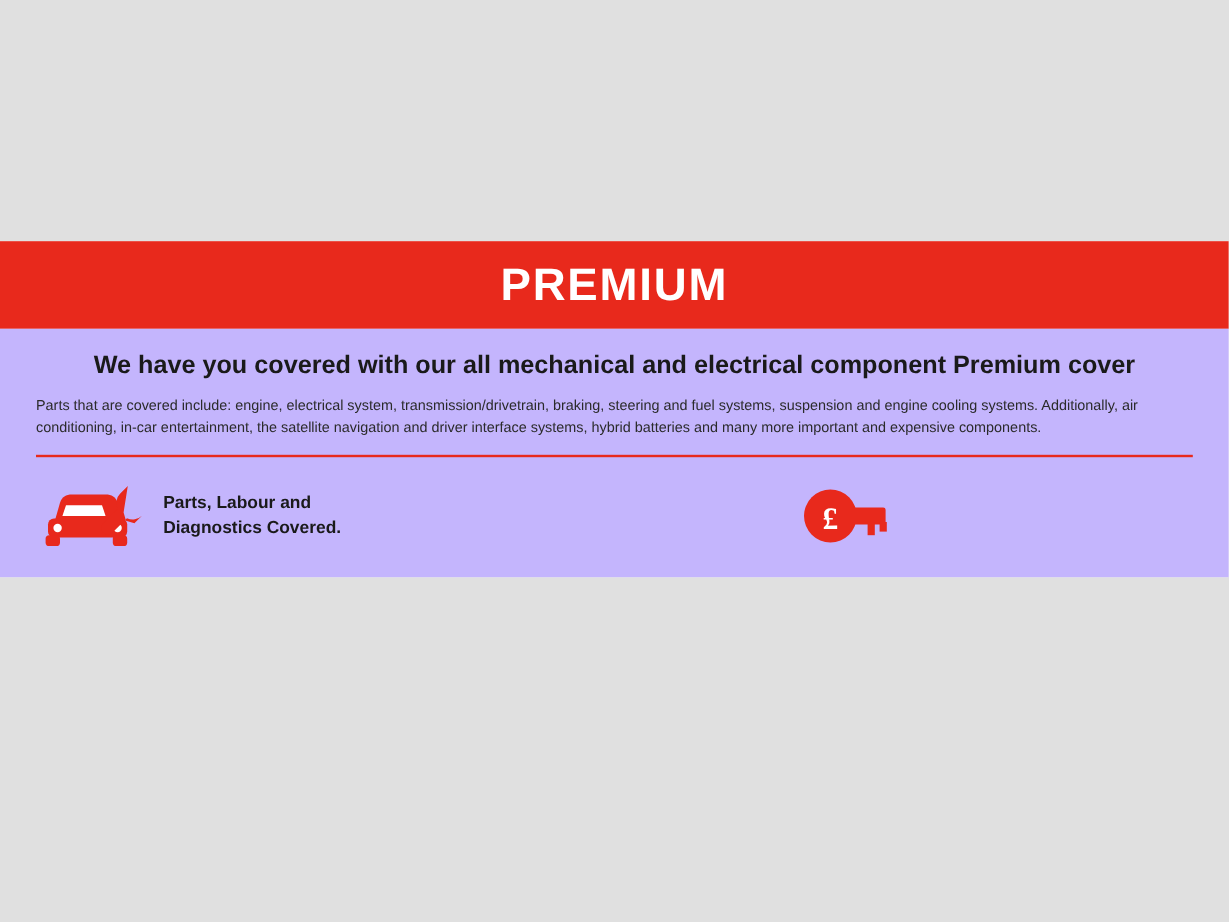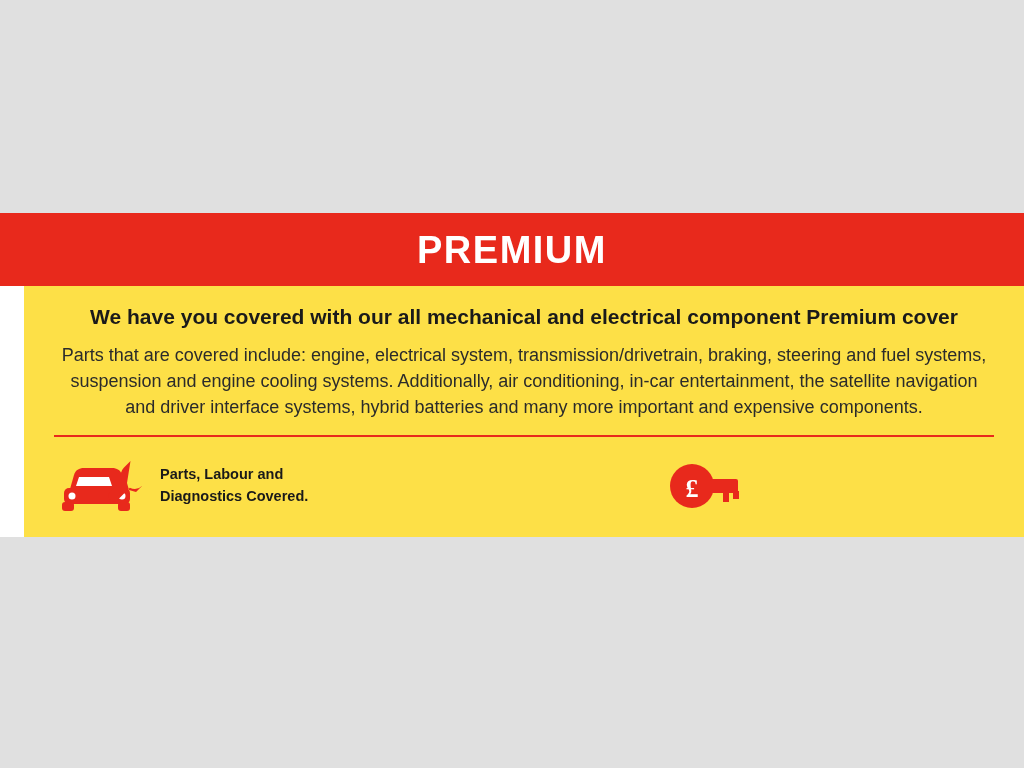--- a/index.html
+++ b/index.html
@@ -15,21 +15,21 @@
   .page {
     position: relative;
     width: 1024px;
     height: 768px;
     background: #e0e0e0;
   }
 
   .banner {
     position: absolute;
     left: 0;
-    top: 213px;
+    top: 201px;
     width: 1024px;
     background: #ffffff;
   }
 
   .banner-header {
     background: #e8291c;
     height: 73px;
     display: flex;
     align-items: center;
     justify-content: center;
@@ -37,38 +37,37 @@
 
   .banner-title {
     color: #ffffff;
     font-size: 38px;
     font-weight: bold;
     letter-spacing: 1.5px;
     line-height: 1;
   }
 
   .banner-body {
-    background: #fde047;
+    background: #c4b5fd;
     padding: 14px 14px 0 14px;
     box-sizing: border-box;
-    margin-left: 24px;
   }
 
   .headline {
     text-align: center;
     font-size: 21px;
     font-weight: bold;
     color: #1a1a1a;
     line-height: 1.25;
     margin: 4px 0 12px 0;
   }
 
   .subcopy {
-    text-align: center;
-    font-size: 18px;
+    text-align: left;
+    font-size: 12px;
     color: #2b2b2b;
     line-height: 1.45;
     margin: 0 16px 14px 16px;
   }
 
   .divider {
     height: 2px;
     background: #e8291c;
     margin: 0 16px 16px 16px;
   }

